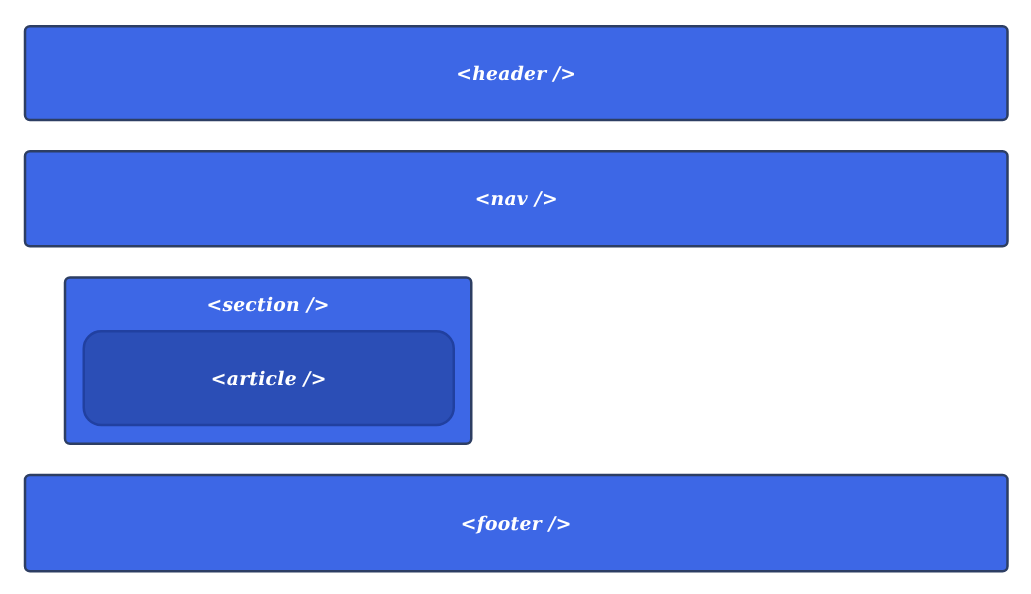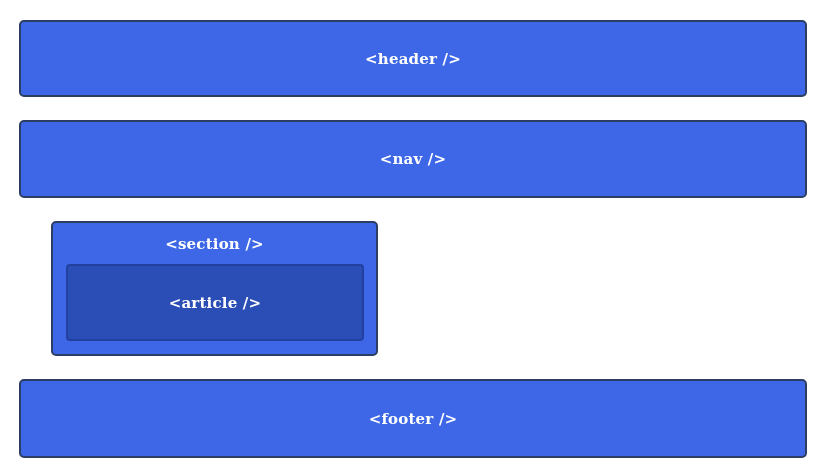--- a/index.html
+++ b/index.html
@@ -14,20 +14,21 @@
   body{
     width:825px;height:475px;
     background:var(--page-bg);
     font-family:"DejaVu Serif","Liberation Serif",serif;
     overflow:hidden;
   }
   .page{
     box-sizing:border-box;
     width:825px;height:366px;
     padding:20px 18px 0 19px;
+    font-style:italic;
   }
   .box{
     box-sizing:border-box;
     background:var(--box-fill);
     border:2px solid var(--box-border);
     border-radius:5px;
     color:var(--label-color);
     font-weight:bold;
     font-size:15px;
     letter-spacing:0.2px;
@@ -50,21 +51,21 @@
   }
   .section-label-area{
     height:41px;flex:0 0 41px;
     display:flex;align-items:center;justify-content:center;
   }
   .box-article{
     flex:1;
     margin:0 12px 13px 13px;
     background:var(--article-fill);
     border:2px solid var(--article-border);
-    border-radius:4px;
+    border-radius:15px;
     display:flex;align-items:center;justify-content:center;
   }
   .box-aside{width:326px;height:135px;}
   .box-footer{height:79px;text-align:center;}
   .lbl{white-space:pre;}
 </style>
 </head>
 <body>
 
 <div class="page">

